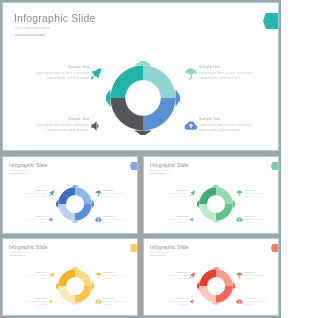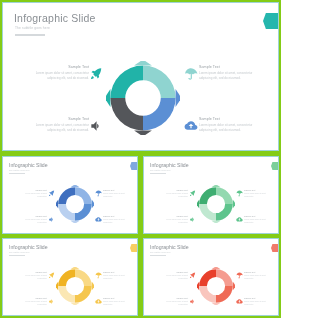--- a/index.html
+++ b/index.html
@@ -2,21 +2,21 @@
 <html><head>
 <meta charset="utf-8">
 <style>
   html,body{margin:0;padding:0;}
   body{
     width:281px;height:318px;
     background:#ffffff;
     font-family:"Liberation Sans", sans-serif;
     overflow:hidden;
   }
-  .sheet{position:relative;width:281px;height:318px;background:#84cc16;}
+  .sheet{position:relative;width:281px;height:318px;background:#a3a3a3;}
 
   
   .hero{
     position:absolute;left:2px;top:2px;width:277px;height:149px;
     border:1px solid #9fd4d6;background:#ffffff;box-sizing:border-box;
     overflow:hidden;
   }
   .hero-title{
     position:absolute;left:11px;top:9px;
     font-size:10.5px;color:#8a8f94;letter-spacing:.2px;font-weight:400;

